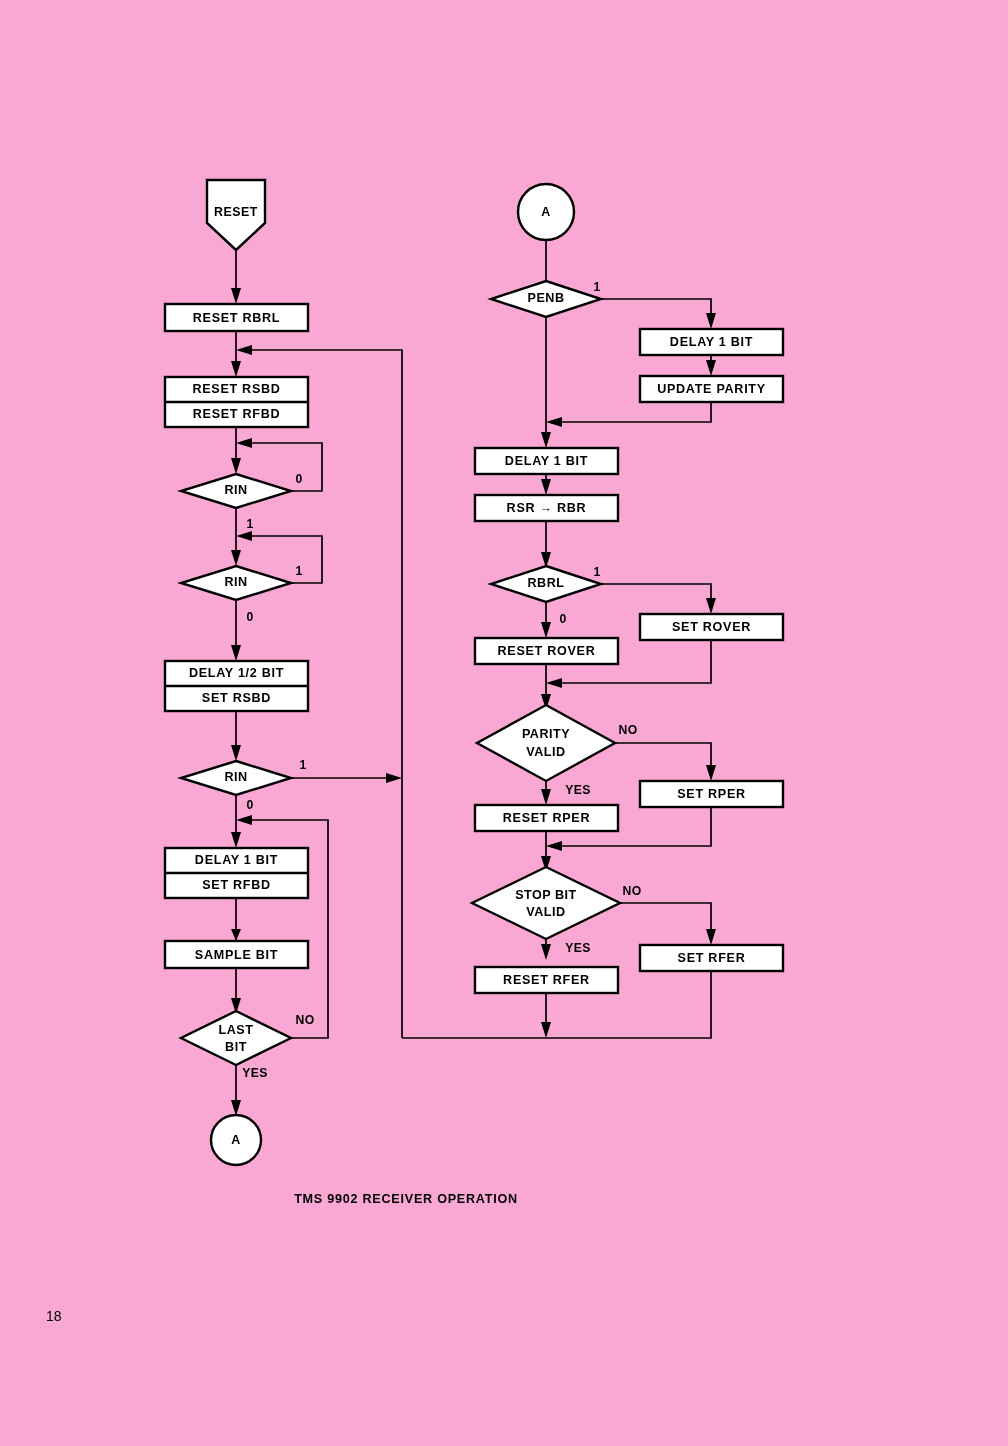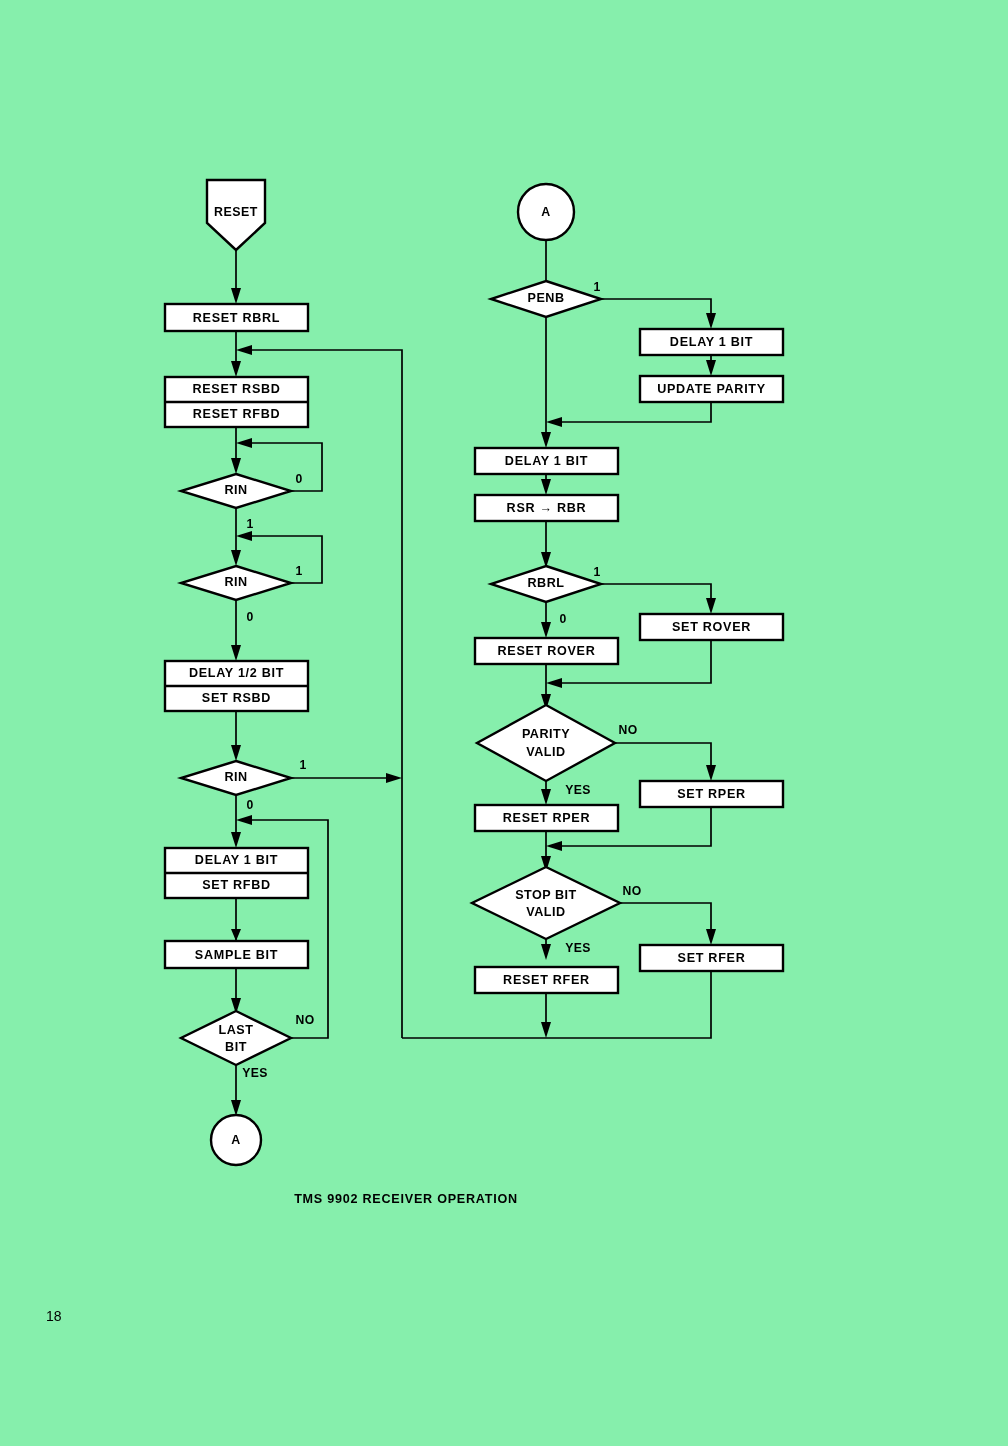--- a/index.html
+++ b/index.html
@@ -12,21 +12,21 @@
     height: 1446px;
     position: relative;
     font-family: "Liberation Sans", sans-serif;
     overflow: hidden;
   }
   #page {
     position: absolute;
     left: 0; top: 0;
     width: 1008px;
     height: 1446px;
-    background: #86efac;
+    background: #f9a8d4;
   }
   svg#flow {
     position: absolute;
     left: 0; top: 0;
     width: 1008px;
     height: 1446px;
     display: block;
   }
   .shape {
     fill: #ffffff;

